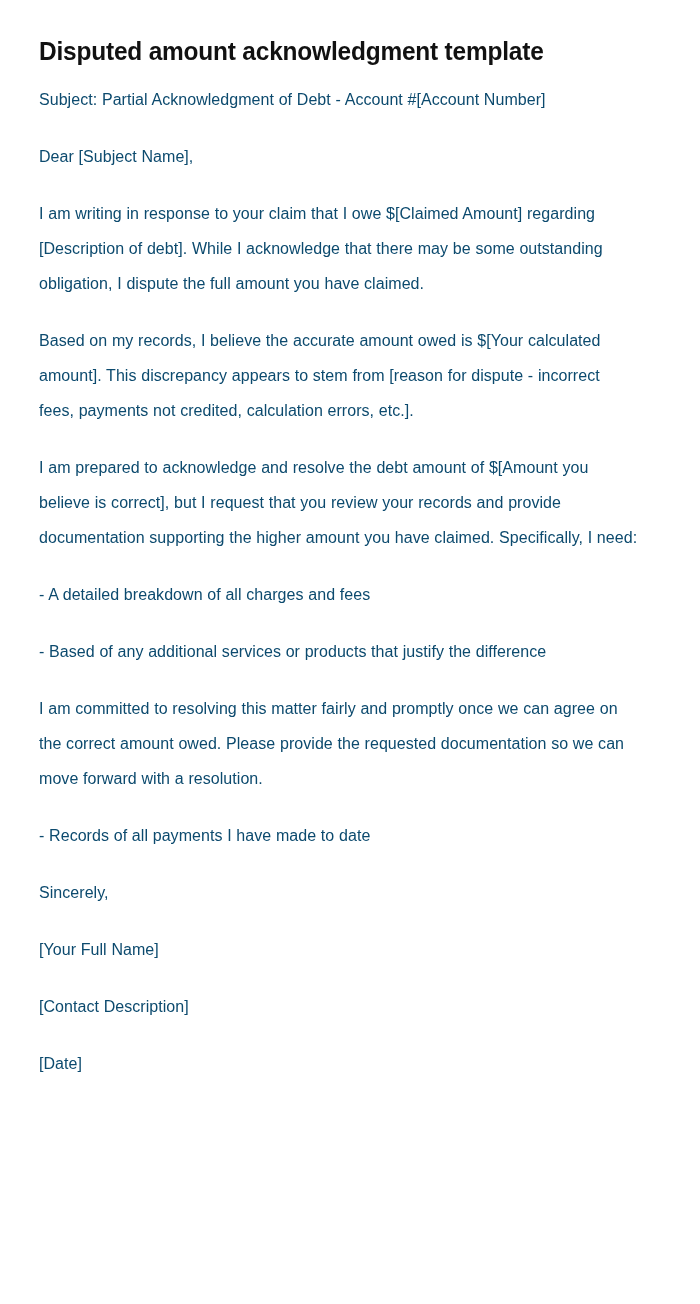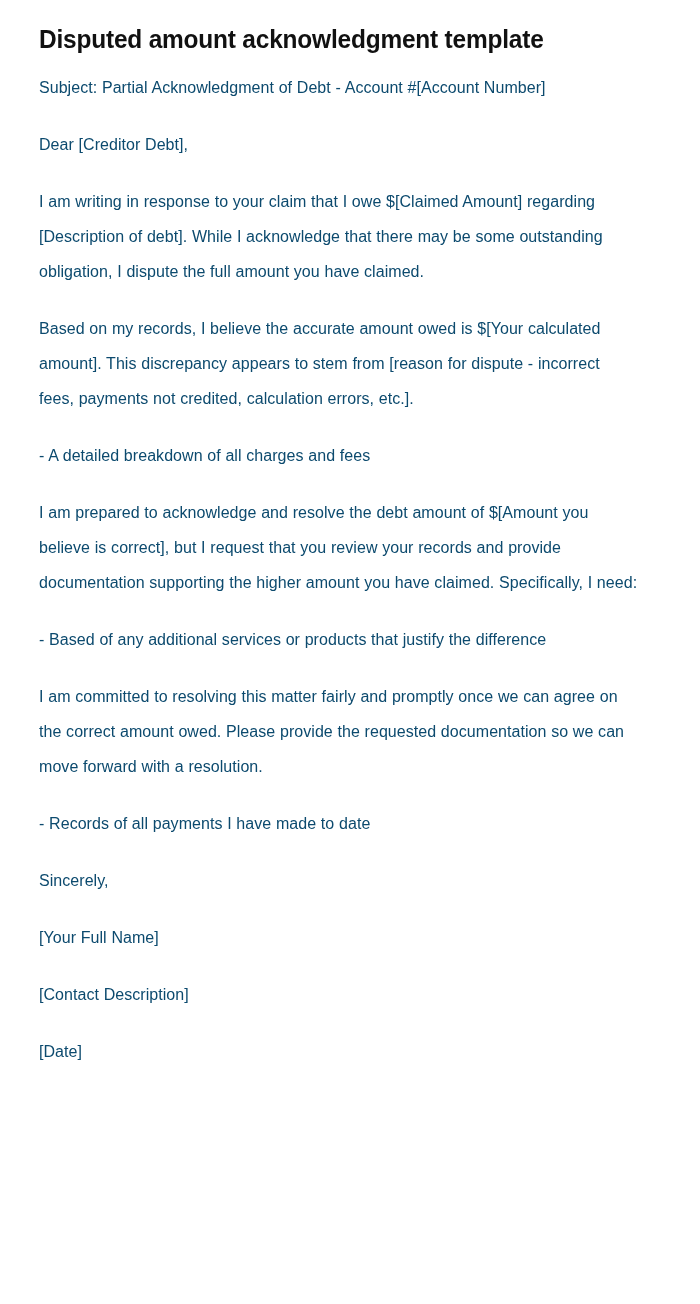--- a/index.html
+++ b/index.html
@@ -12,20 +12,21 @@
     width: 700px;
     min-height: 1304px;
     font-family: "Liberation Sans", "DejaVu Sans", sans-serif;
     color: #1c1c1c;
     -webkit-font-smoothing: antialiased;
   }
   .page {
     box-sizing: border-box;
     width: 700px;
     padding: 22px 62px 24px 39px;
+    margin-top: 12px;
   }
   .doc-title {
     margin: 0 0 14px 0;
     font-size: 26px;
     line-height: 34px;
     font-weight: 700;
     letter-spacing: -0.2px;
     color: #111111;
     font-stretch: condensed;
     transform: scaleX(0.94);
@@ -53,25 +54,25 @@
 </style>
 </head>
 <body>
 
 <div class="page">
 
   <h1 class="doc-title">Disputed amount acknowledgment template</h1>
 
   <div class="doc-body">
       <p class="para">Subject: Partial Acknowledgment of Debt - Account #[Account Number]</p>
-      <p class="para">Dear [Creditor Debt],</p>
+      <p class="para">Dear [Subject Name],</p>
       <p class="para">I am writing in response to your claim that I owe $[Claimed Amount] regarding [Description of debt]. While I acknowledge that there may be some outstanding obligation, I dispute the full amount you have claimed.</p>
       <p class="para">Based on my records, I believe the accurate amount owed is $[Your calculated amount]. This discrepancy appears to stem from [reason for dispute - incorrect fees, payments not credited, calculation errors, etc.].</p>
+      <p class="para">I am prepared to acknowledge and resolve the debt amount of $[Amount you believe is correct], but I request that you review your records and provide documentation supporting the higher amount you have claimed. Specifically, I need:</p>
       <p class="para list-item">- A detailed breakdown of all charges and fees</p>
-      <p class="para">I am prepared to acknowledge and resolve the debt amount of $[Amount you believe is correct], but I request that you review your records and provide documentation supporting the higher amount you have claimed. Specifically, I need:</p>
       <p class="para list-item">- Based of any additional services or products that justify the difference</p>
       <p class="para">I am committed to resolving this matter fairly and promptly once we can agree on the correct amount owed. Please provide the requested documentation so we can move forward with a resolution.</p>
       <p class="para list-item">- Records of all payments I have made to date</p>
       <p class="para signoff">Sincerely,</p>
       <p class="para signoff">[Your Full Name]</p>
       <p class="para signoff">[Contact Description]</p>
       <p class="para signoff">[Date]</p>
     </div>
 
 </div>

